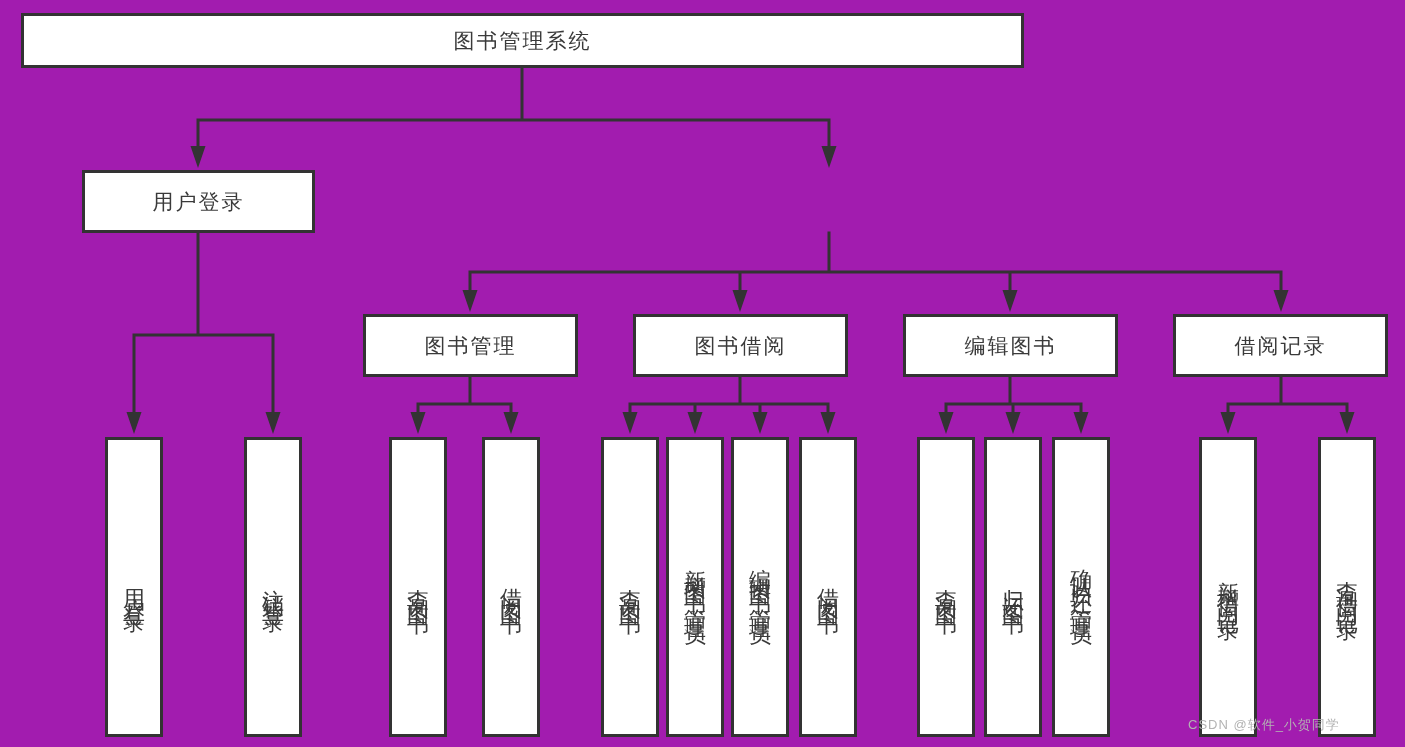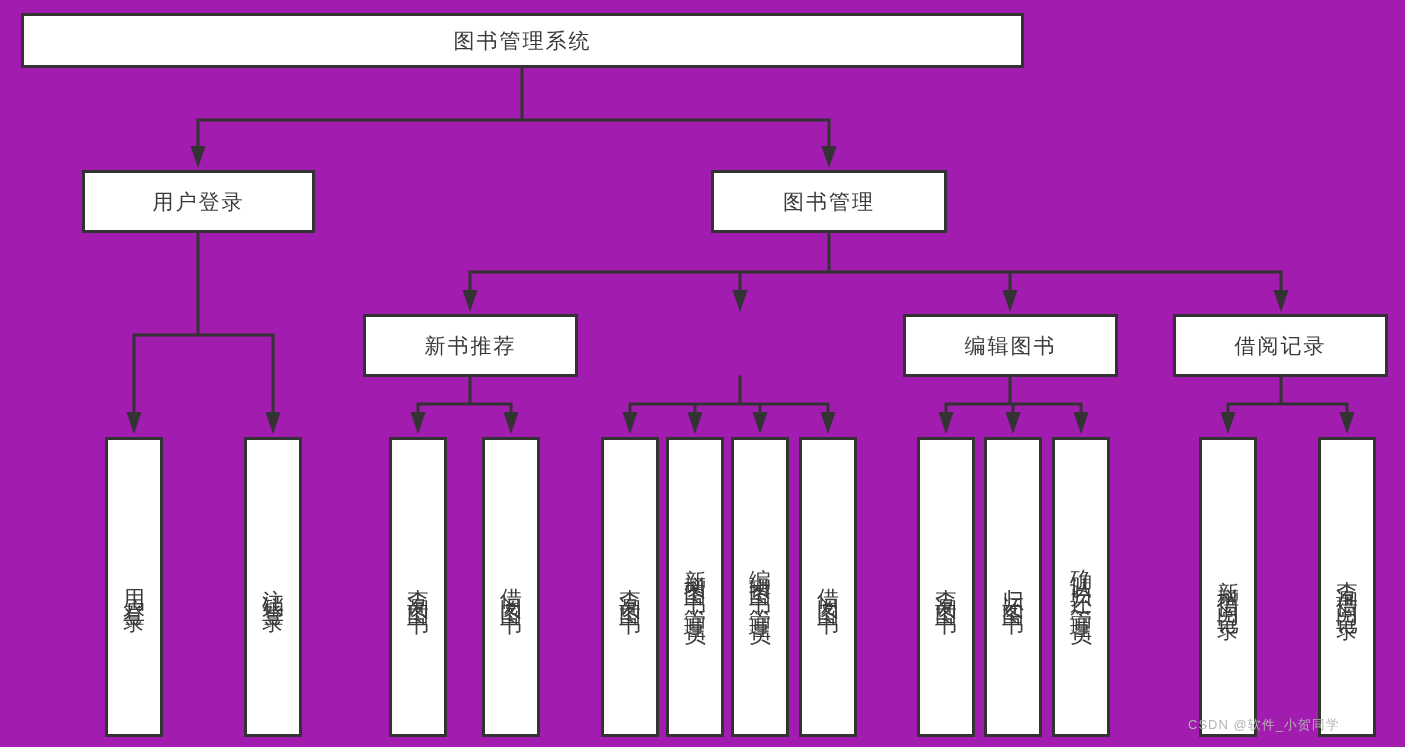--- a/index.html
+++ b/index.html
@@ -87,26 +87,26 @@
       M1339.5 412 L1354.5 412 L1347 434 Z"></path>
   </svg>
 
   <div class="box box-h" style="left:21px;top:13px;width:1003px;height:55px">
     <span>图书管理系统</span>
   </div>
 
   <div class="box box-h" style="left:82px;top:170px;width:233px;height:63px">
     <span>用户登录</span>
   </div>
-  <div class="box box-h" style="left:711px;top:170px;width:236px;height:63px">
+
+  <div class="box box-h" style="left:363px;top:314px;width:215px;height:63px">
     <span>图书管理</span>
   </div>
-
-  <div class="box box-h" style="left:363px;top:314px;width:215px;height:63px">
-    <span>新书推荐</span>
+  <div class="box box-h" style="left:633px;top:314px;width:215px;height:63px">
+    <span>图书借阅</span>
   </div>
   <div class="box box-h" style="left:903px;top:314px;width:215px;height:63px">
     <span>编辑图书</span>
   </div>
   <div class="box box-h" style="left:1173px;top:314px;width:215px;height:63px">
     <span>借阅记录</span>
   </div>
 
   <div class="box box-v" style="left:105px">
     <span class="vlabel">用户登录</span>

